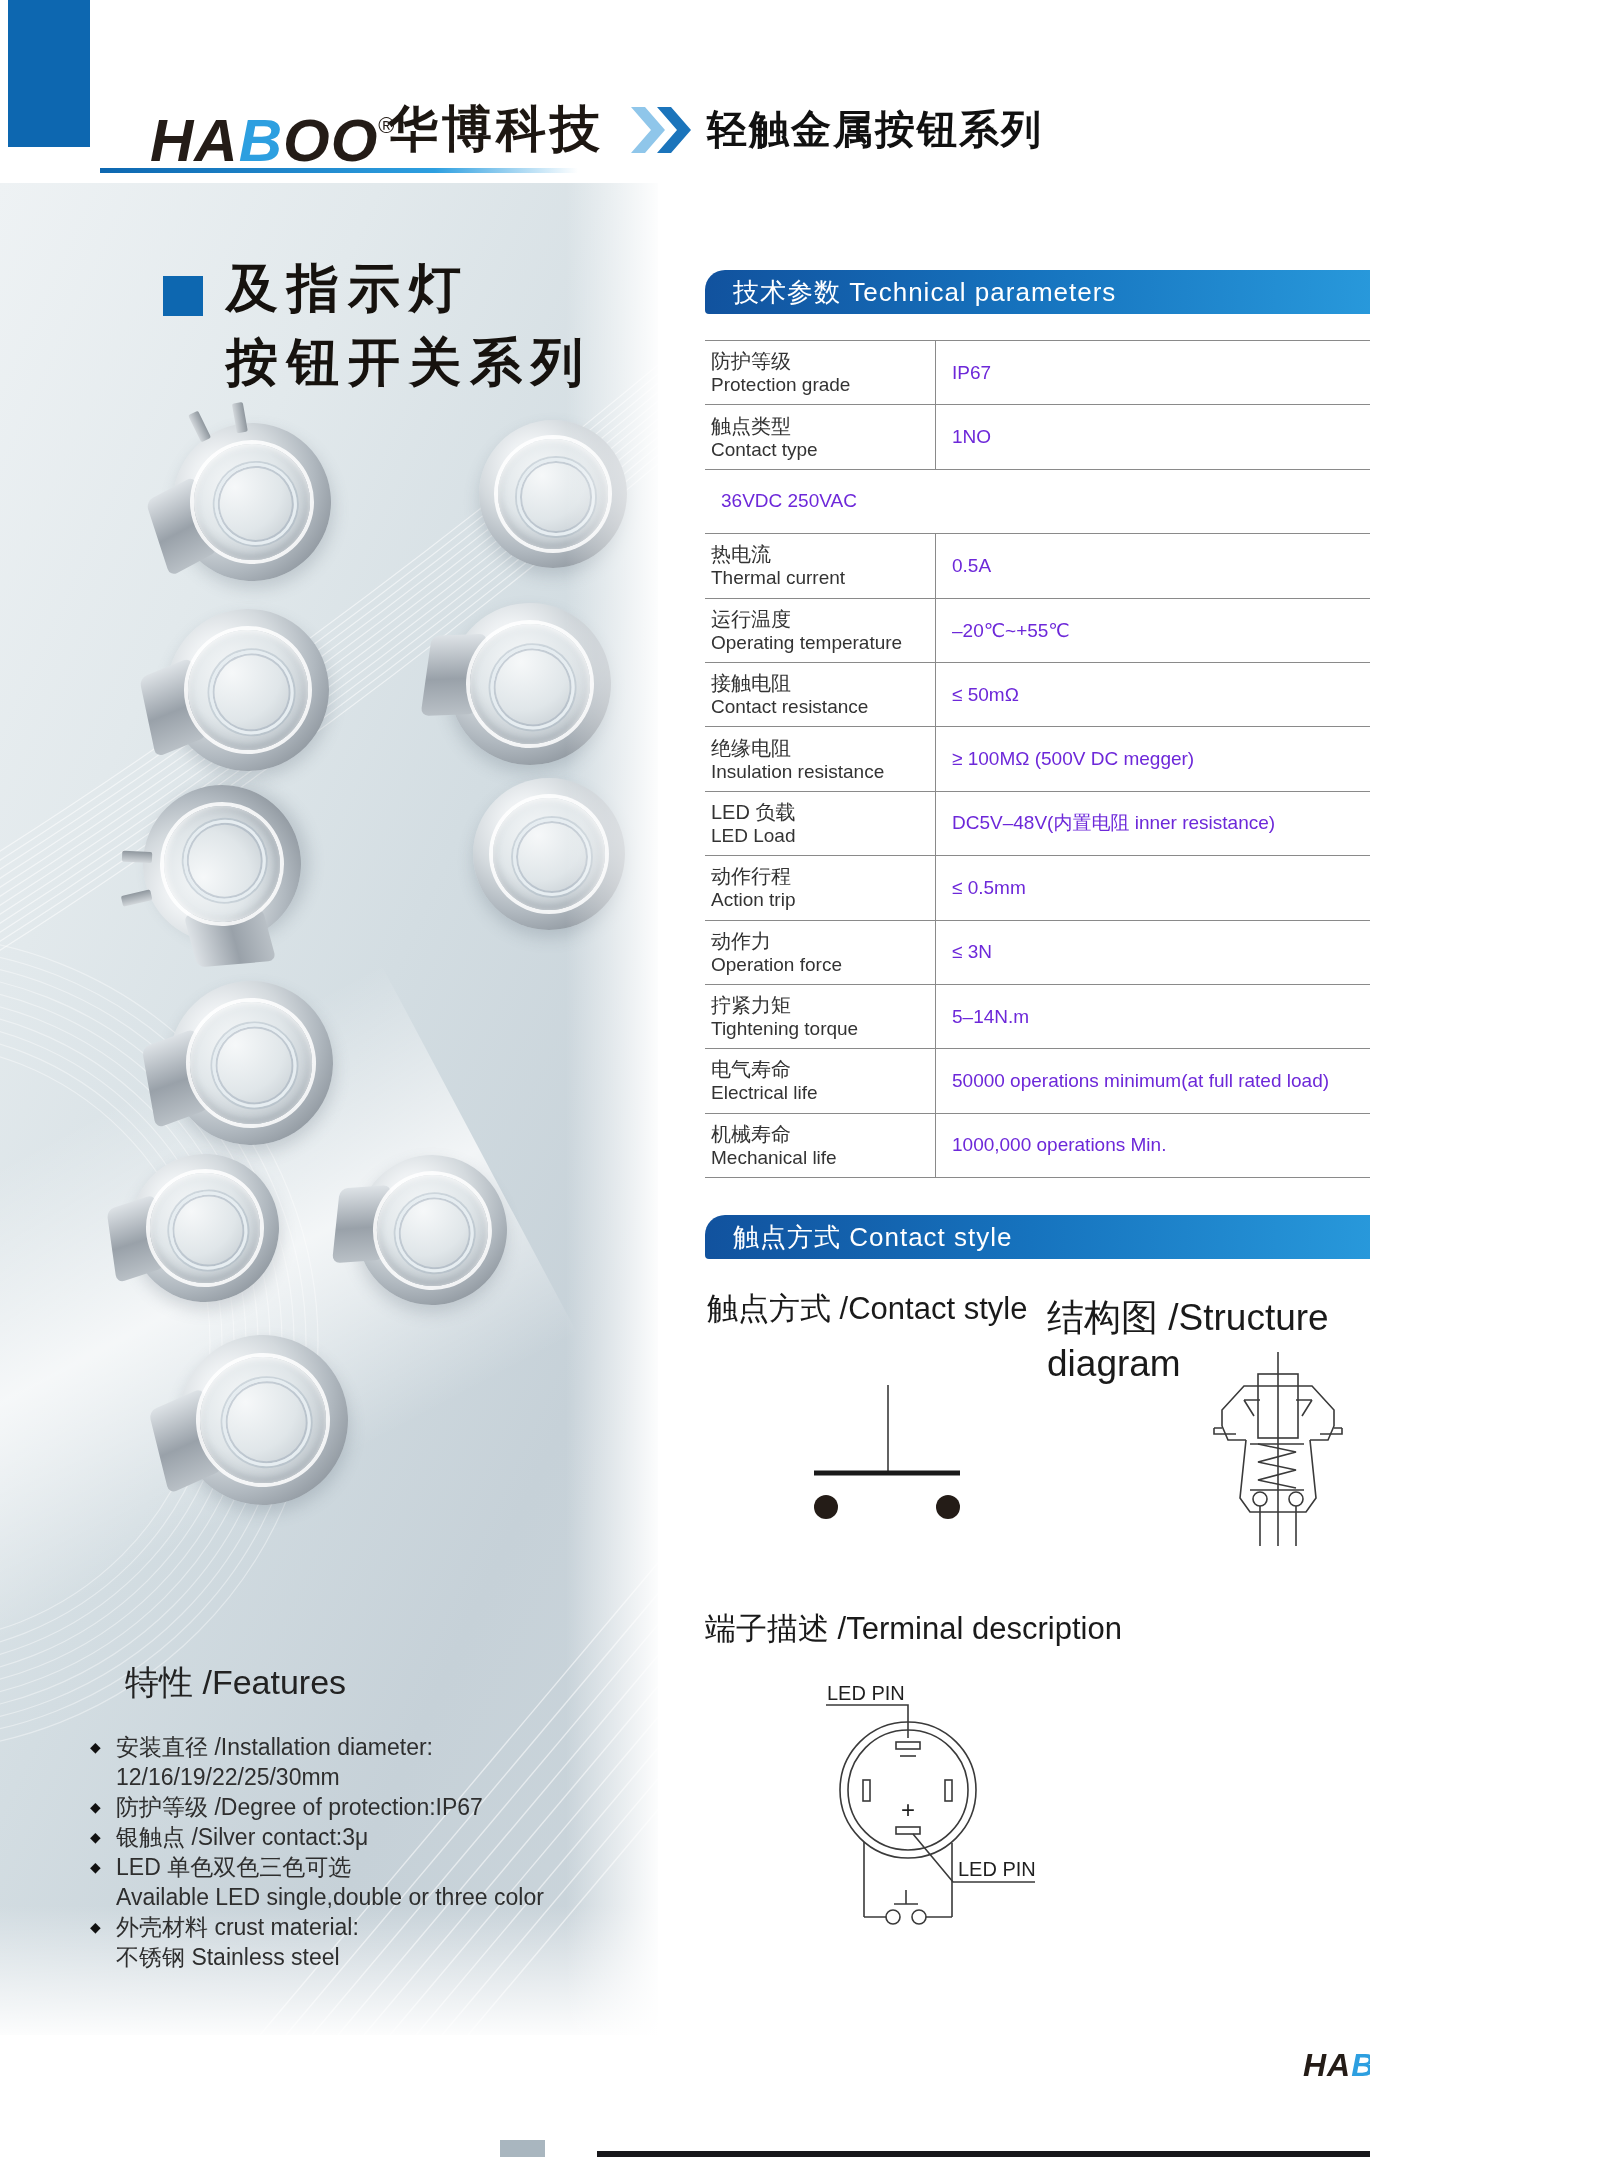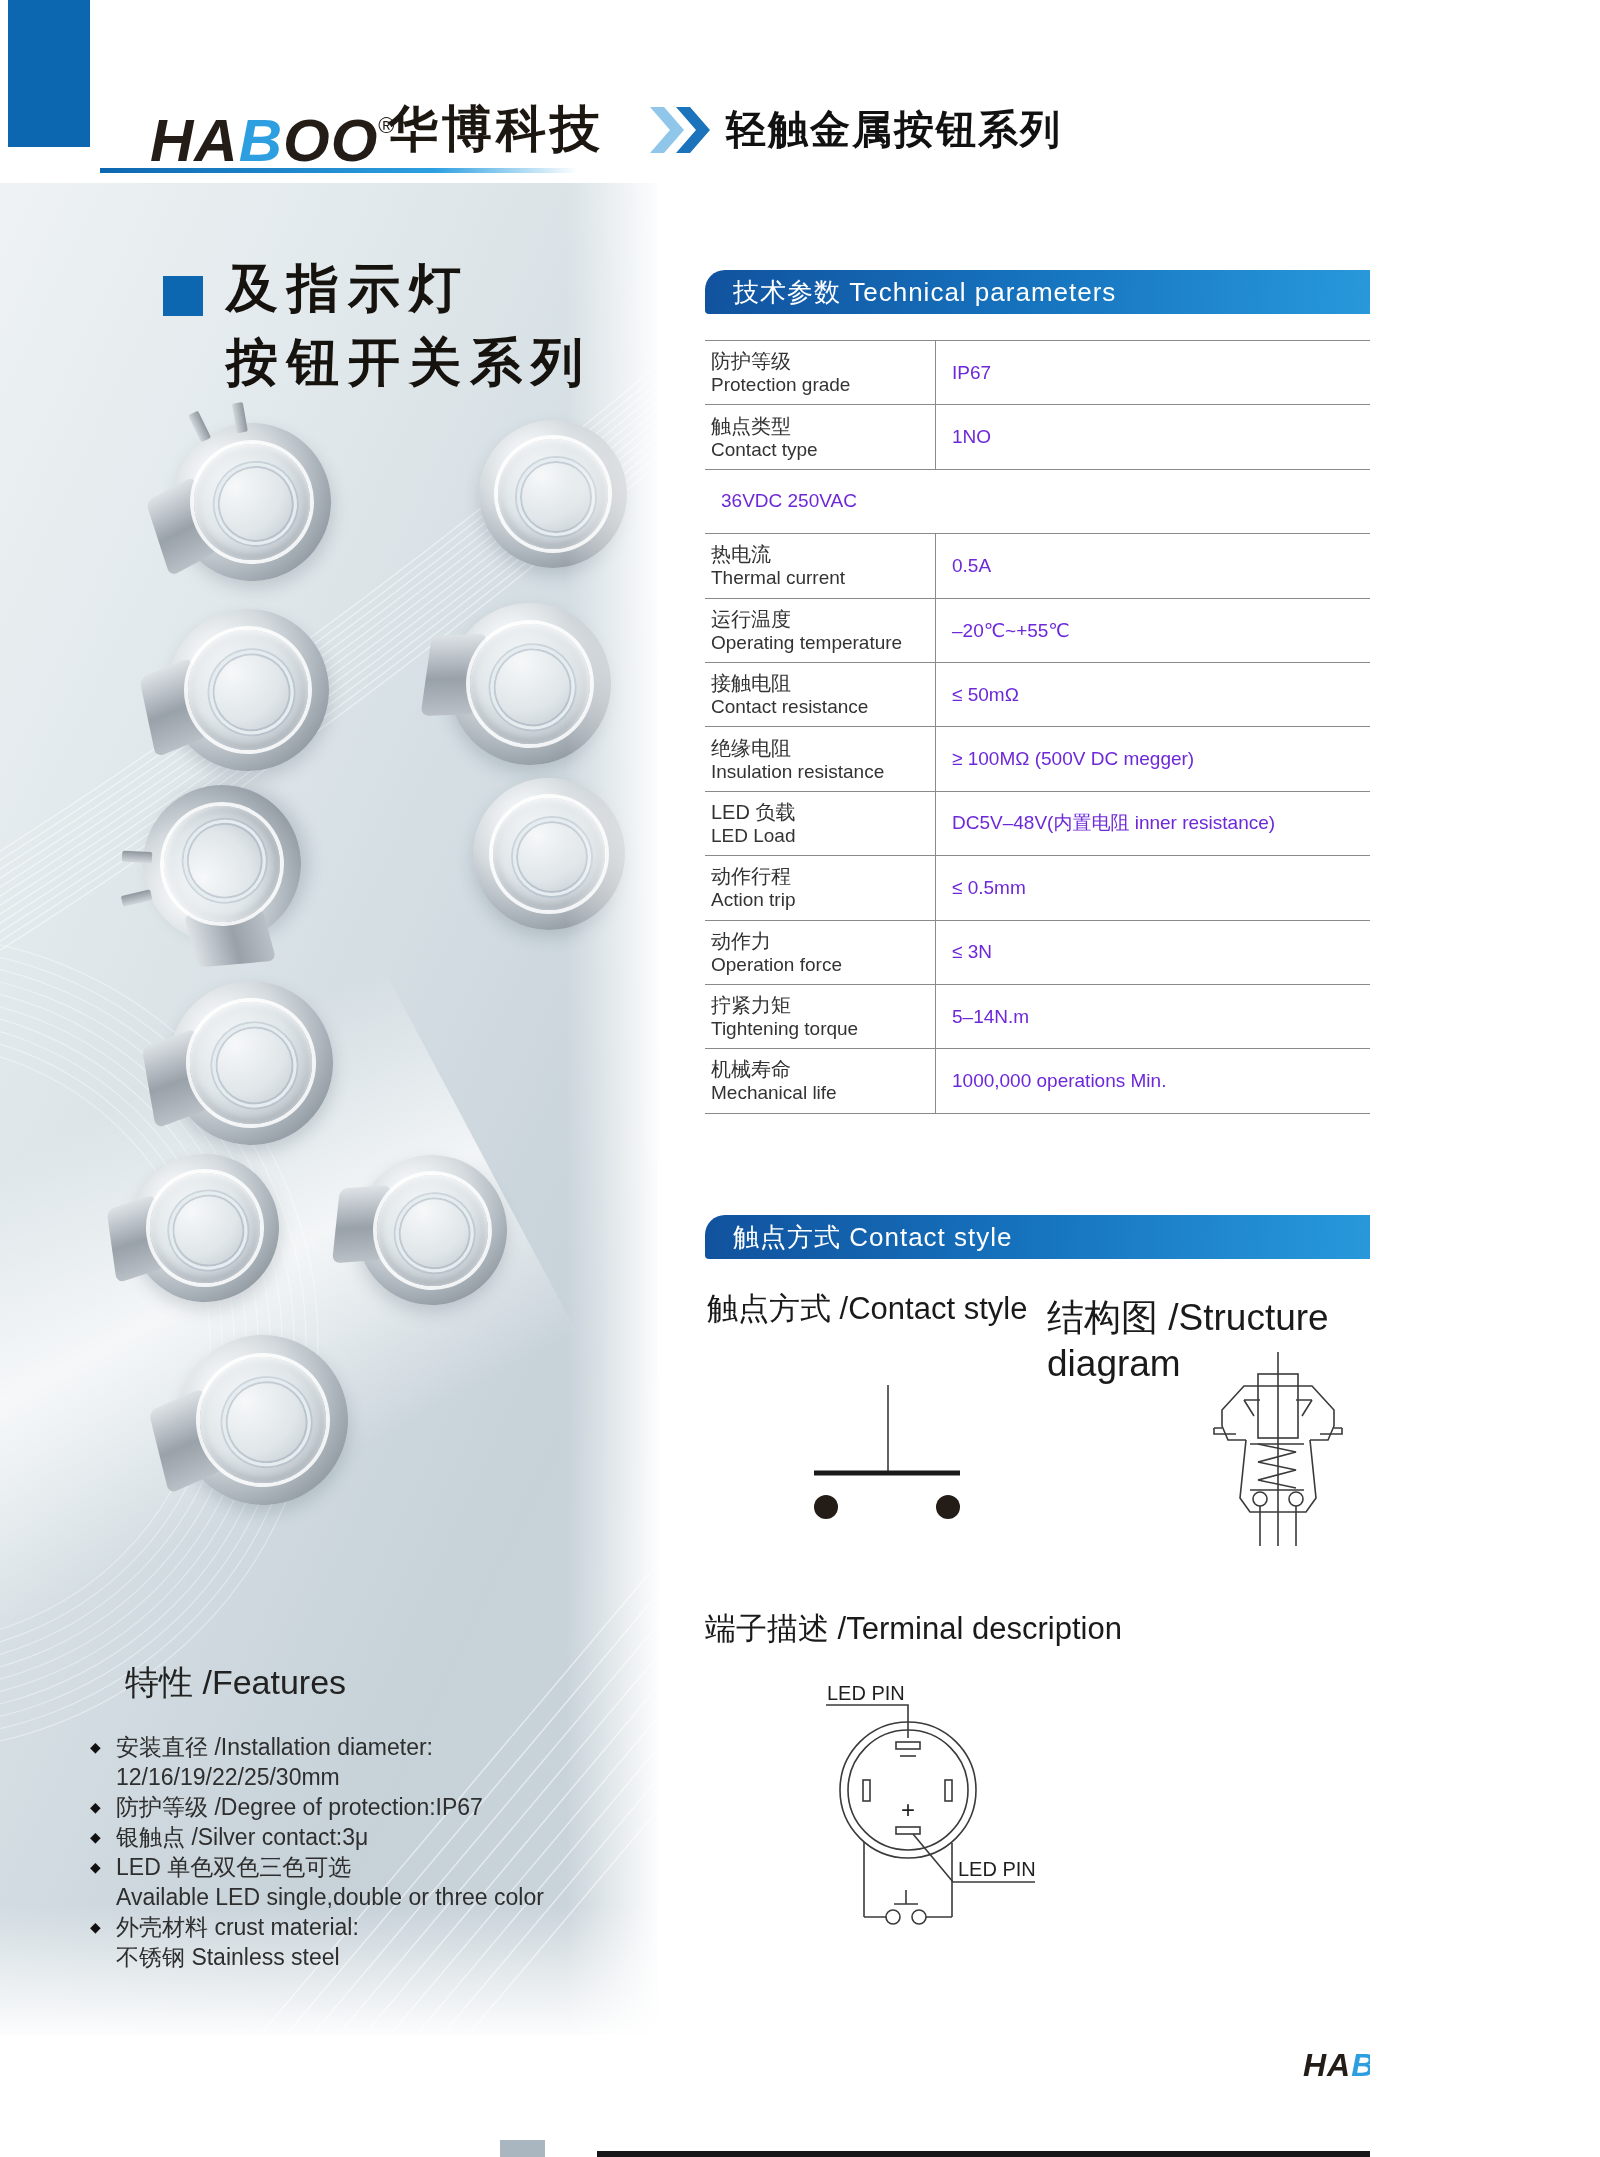--- a/index.html
+++ b/index.html
@@ -8,21 +8,21 @@
 
   
   .corner-block{position:absolute;left:8px;top:0;width:82px;height:147px;background:#0d67b0;}
   .logo-row{position:absolute;left:150px;top:92px;height:80px;white-space:nowrap;}
   .logo-text{font-style:italic;font-weight:900;font-size:60px;letter-spacing:1px;color:#241c17;line-height:68px;}
   .logo-text .logo-blue{color:#2d9fe0;}
   .reg-mark{font-size:22px;vertical-align:28px;color:#241c17;font-weight:400;font-style:normal;}
   .logo-cn{position:absolute;left:388px;top:96px;font-size:50px;font-weight:700;color:#1d1712;letter-spacing:4px;}
   .logo-underline{position:absolute;left:100px;top:168px;width:478px;height:5px;
     background:linear-gradient(90deg,#0d67b0 0%,#2d9fe0 70%,rgba(45,159,224,0) 100%);}
-  .series-head{position:absolute;left:648px;top:102px;display:flex;align-items:center;gap:16px;}
+  .series-head{position:absolute;left:629px;top:102px;display:flex;align-items:center;gap:16px;}
   .series-title{font-size:40px;font-weight:700;color:#111;letter-spacing:2px;}
 
   
   .panel{position:absolute;left:0;top:183px;width:658px;height:1852px;overflow:hidden;
     background:linear-gradient(115deg,#eef2f4 0%,#e2e9ec 25%,#d3dde2 50%,#c6d1d8 75%,#ccd6dc 100%);}
   .panel::after{content:"";position:absolute;inset:0;pointer-events:none;
     background:linear-gradient(to right,rgba(255,255,255,0) 86%,rgba(255,255,255,.95) 100%),
                linear-gradient(to bottom,rgba(255,255,255,0) 93%,rgba(255,255,255,.95) 100%);}
   .wedge{position:absolute;left:-180px;top:920px;width:700px;height:420px;transform:rotate(-28deg);
     background:linear-gradient(180deg,rgba(255,255,255,0) 0%,rgba(255,255,255,.75) 50%,rgba(255,255,255,0) 100%);}
@@ -315,20 +315,27 @@
       </div>
       <div class="t-row">
         <div class="t-label">
           <div class="t-cn">拧紧力矩</div>
           <div class="t-en">Tightening torque</div>
         </div>
         <div class="t-value">5–14N.m</div>
       </div>
       <div class="t-row">
         <div class="t-label">
+          <div class="t-cn">电气寿命</div>
+          <div class="t-en">Electrical life</div>
+        </div>
+        <div class="t-value">50000 operations minimum(at full rated load)</div>
+      </div>
+      <div class="t-row">
+        <div class="t-label">
           <div class="t-cn">机械寿命</div>
           <div class="t-en">Mechanical life</div>
         </div>
         <div class="t-value">1000,000 operations Min.</div>
       </div>
     </div>
 
   <div class="section-bar" id="bar-contact">触点方式 Contact style</div>
   <div class="sub-heading" id="h-contact-style">触点方式 /Contact style</div>
   <div class="sub-heading" id="h-structure">结构图 /Structure diagram</div>

